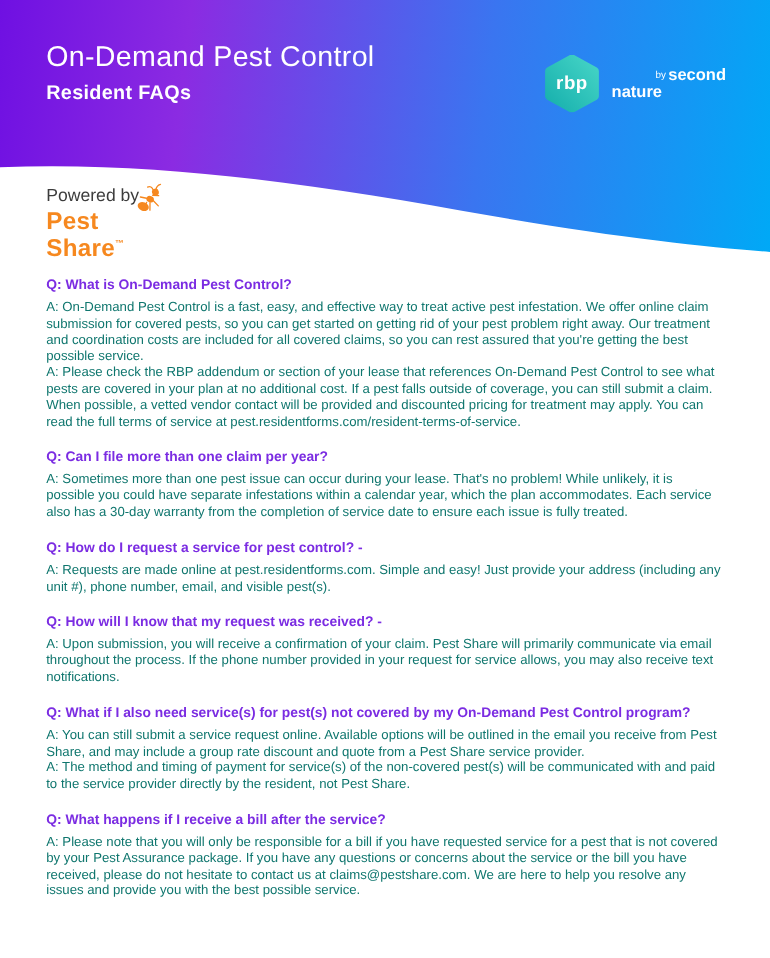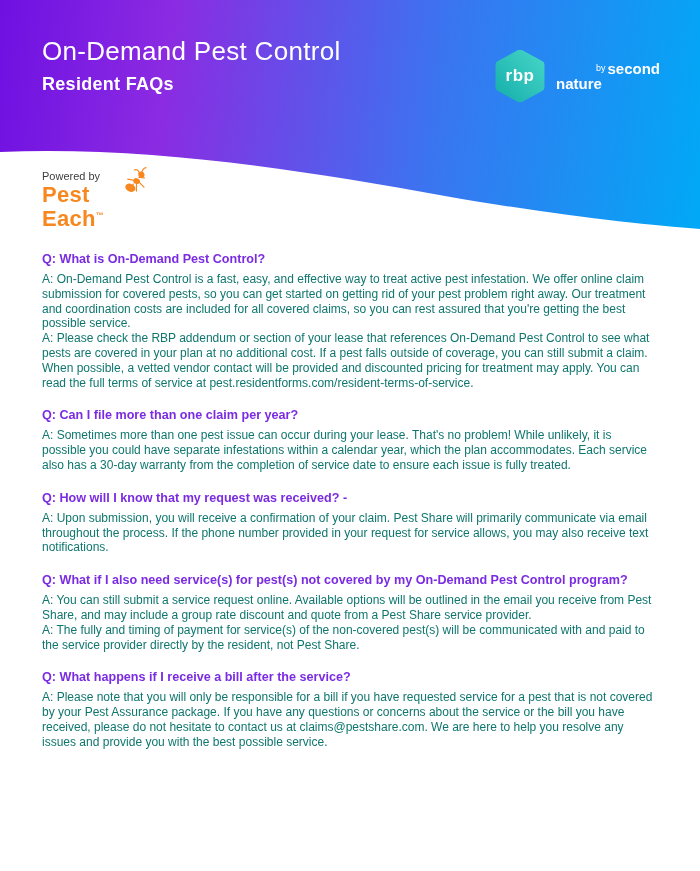--- a/index.html
+++ b/index.html
@@ -25,21 +25,21 @@
   .rbp-badge svg { width: 52px; height: 52px; display: block; }
   .rbp-badge .rbp-txt {
     position: absolute; inset: 0; display: flex; align-items: center; justify-content: center;
     color: #fff; font-weight: 700; font-size: 17px; letter-spacing: .5px;
   }
   .sn-text { color: #fff; font-weight: 700; font-size: 15px; line-height: 15px; }
   .sn-by { font-size: 9px; font-weight: 400; vertical-align: top; margin-right: 2px; margin-left: 40px; }
 
   
   .powered { position: absolute; left: 42px; top: 170px; z-index: 2; }
-  .powered-label { font-size: 11px; color: #3c3c3c; margin-bottom: 2px; }
+  .powered-label { font-size: 16px; color: #3c3c3c; margin-bottom: 2px; }
   .ant { position: absolute; left: 80px; top: -2px; transform: rotate(-12deg); }
   .ps-line { color: #f6881f; font-weight: 700; font-size: 22px; line-height: 21px; letter-spacing: .3px; }
   .tm { font-size: 8px; vertical-align: super; font-weight: 700; }
 
   
   main { padding: 8px 42px 0; }
   .faq h3 {
     color: #7b2ce2; font-size: 12.6px; line-height: 15px;
     margin: 18px 0 5px; font-weight: 700;
   }
@@ -96,46 +96,50 @@
             <path d="M26,7 Q25,1 20,2"></path>
           </g>
           <g fill="#f6881f">
             <ellipse cx="10" cy="24" rx="7" ry="5.2" transform="rotate(35 10 24)"></ellipse>
             <ellipse cx="20" cy="17" rx="4.6" ry="3.8" transform="rotate(35 20 17)"></ellipse>
             <circle cx="28" cy="10" r="4.2"></circle>
           </g>
         </svg>
       </span>
       <div class="ps-line">Pest</div>
-      <div class="ps-line"><span>Each</span><span class="tm">™</span></div>
+      <div class="ps-line"><span>Share</span><span class="tm">™</span></div>
     </div>
   </header>
 
   <main>
     <section class="faq">
       <h3>Q: What is On-Demand Pest Control?</h3>
       <p>A: On-Demand Pest Control is a fast, easy, and effective way to treat active pest infestation. We offer online claim submission for covered pests, so you can get started on getting rid of your pest problem right away. Our treatment and coordination costs are included for all covered claims, so you can rest assured that you're getting the best possible service.</p>
     </section>
     <section class="faq">
       <p>A: Please check the RBP addendum or section of your lease that references On-Demand Pest Control to see what pests are covered in your plan at no additional cost. If a pest falls outside of coverage, you can still submit a claim. When possible, a vetted vendor contact will be provided and discounted pricing for treatment may apply. You can read the full terms of service at pest.residentforms.com/resident-terms-of-service.</p>
     </section>
     <section class="faq">
       <h3>Q: Can I file more than one claim per year?</h3>
       <p>A: Sometimes more than one pest issue can occur during your lease. That's no problem! While unlikely, it is possible you could have separate infestations within a calendar year, which the plan accommodates. Each service also has a 30-day warranty from the completion of service date to ensure each issue is fully treated.</p>
     </section>
     <section class="faq">
+      <h3>Q: How do I request a service for pest control? -</h3>
+      <p>A: Requests are made online at pest.residentforms.com. Simple and easy! Just provide your address (including any unit #), phone number, email, and visible pest(s).</p>
+    </section>
+    <section class="faq">
       <h3>Q: How will I know that my request was received? -</h3>
       <p>A: Upon submission, you will receive a confirmation of your claim. Pest Share will primarily communicate via email throughout the process. If the phone number provided in your request for service allows, you may also receive text notifications.</p>
     </section>
     <section class="faq">
       <h3>Q: What if I also need service(s) for pest(s) not covered by my On-Demand Pest Control program?</h3>
       <p>A: You can still submit a service request online. Available options will be outlined in the email you receive from Pest Share, and may include a group rate discount and quote from a Pest Share service provider.</p>
     </section>
     <section class="faq">
-      <p>A: The fully and timing of payment for service(s) of the non-covered pest(s) will be communicated with and paid to the service provider directly by the resident, not Pest Share.</p>
+      <p>A: The method and timing of payment for service(s) of the non-covered pest(s) will be communicated with and paid to the service provider directly by the resident, not Pest Share.</p>
     </section>
     <section class="faq">
       <h3>Q: What happens if I receive a bill after the service?</h3>
       <p>A: Please note that you will only be responsible for a bill if you have requested service for a pest that is not covered by your Pest Assurance package. If you have any questions or concerns about the service or the bill you have received, please do not hesitate to contact us at claims@pestshare.com. We are here to help you resolve any issues and provide you with the best possible service.</p>
     </section>
   </main>
 
 </div>
 
 </body></html>

